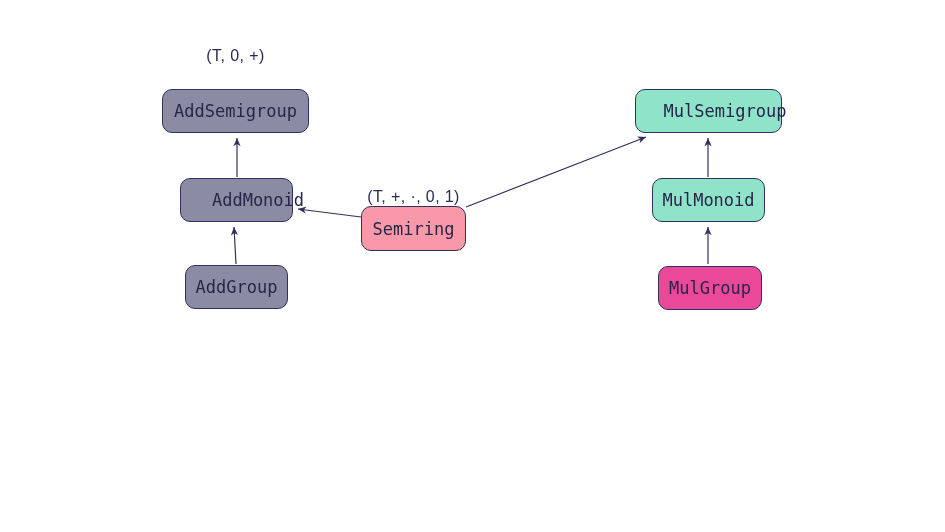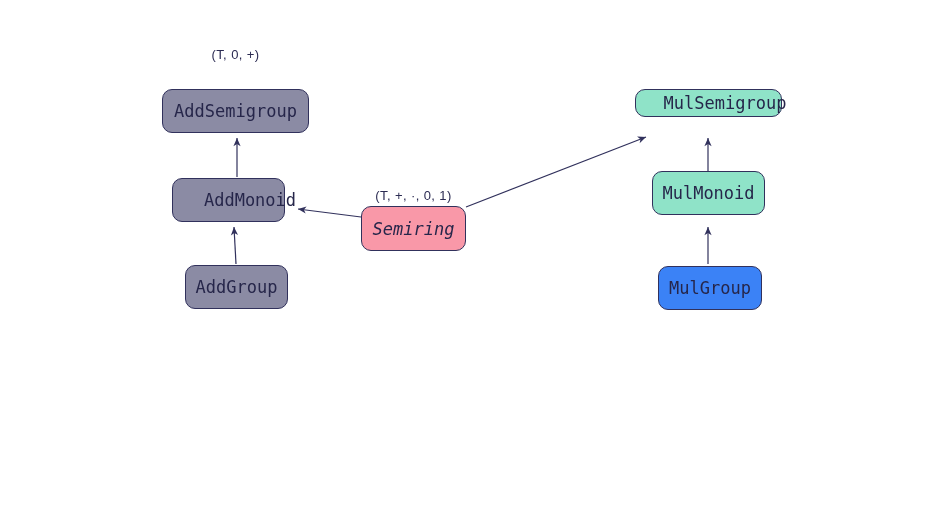--- a/index.html
+++ b/index.html
@@ -28,32 +28,32 @@
     align-items: center;
     justify-content: center;
     border: 1.6px solid #31315c;
     border-radius: 10px;
     font-family: "DejaVu Sans Mono", monospace;
     font-size: 17px;
     color: #26264a;
     white-space: nowrap;
   }
   #node-add-semigroup { left: 162px; top:  89px; width: 147px; height: 44px; }
-  #node-add-monoid    { left: 172px; top: 178px; width: 113px; height: 44px; padding-left: 43px; }
+  #node-add-monoid    { left: 180px; top: 178px; width: 113px; height: 44px; padding-left: 43px; }
   #node-add-group     { left: 185px; top: 265px; width: 103px; height: 44px; }
-  #node-semiring      { left: 361px; top: 206px; width: 105px; height: 45px; font-style: italic; }
-  #node-mul-semigroup { left: 635px; top:  89px; width: 147px; height: 28px; padding-left: 33px; }
-  #node-mul-monoid    { left: 652px; top: 171px; width: 113px; height: 44px; }
+  #node-semiring      { left: 361px; top: 206px; width: 105px; height: 45px; }
+  #node-mul-semigroup { left: 635px; top:  89px; width: 147px; height: 44px; padding-left: 33px; }
+  #node-mul-monoid    { left: 652px; top: 178px; width: 113px; height: 44px; }
   #node-mul-group     { left: 658px; top: 266px; width: 104px; height: 44px; }
 
   .signature {
     position: absolute;
     text-align: center;
     font-family: "Liberation Sans", sans-serif;
-    font-size: 13px;
+    font-size: 16px;
     letter-spacing: 0.4px;
     color: #2b2b52;
     white-space: nowrap;
   }
   #sig-additive       { left: 162px; top:  47px; width: 147px; }
   #sig-multiplicative { left: 635px; top:  47px; width: 147px; }
   #sig-semiring       { left: 336px; top: 166px; width: 155px; margin-top: 22px; }
 </style>
 </head>
 <body>
@@ -84,15 +84,15 @@
   <div class="node" id="node-add-monoid" style="background-color: rgb(139, 139, 164);">AddMonoid</div>
 
   <div class="node" id="node-add-group" style="background-color: rgb(139, 139, 164);">AddGroup</div>
 
   <div class="node" id="node-semiring" style="background-color: rgb(249, 152, 168);">Semiring</div>
 
   <div class="node" id="node-mul-semigroup" style="background-color: rgb(143, 227, 200);">MulSemigroup</div>
 
   <div class="node" id="node-mul-monoid" style="background-color: rgb(143, 227, 200);">MulMonoid</div>
 
-  <div class="node" id="node-mul-group" style="background-color: #3b82f6;">MulGroup</div>
+  <div class="node" id="node-mul-group" style="background-color: #ec4899;">MulGroup</div>
 
 </div>
 
 </body></html>

